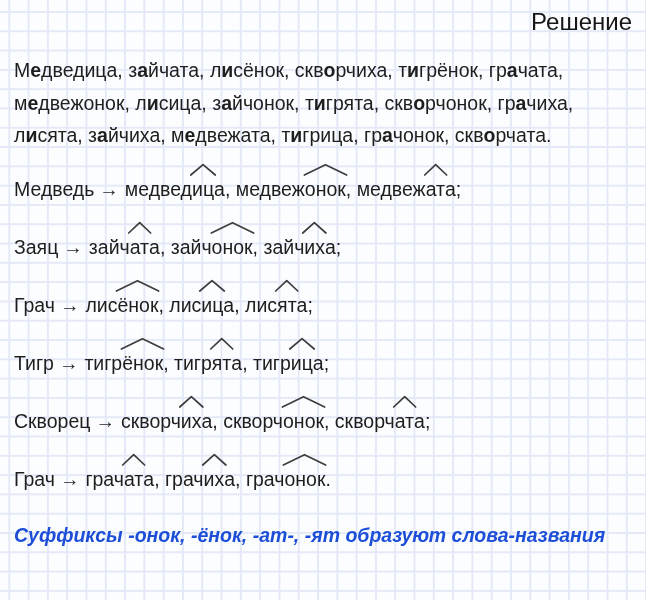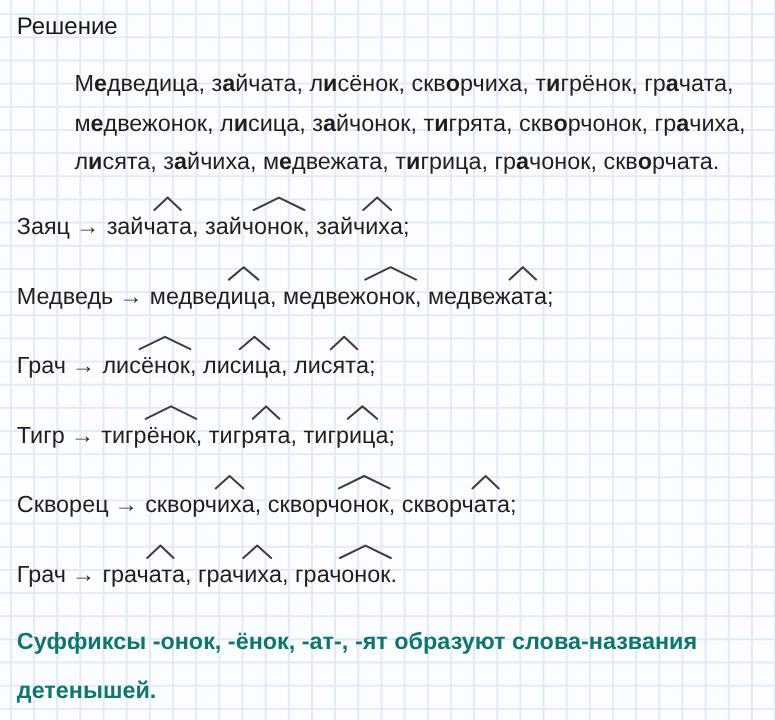--- a/index.html
+++ b/index.html
@@ -9,75 +9,75 @@
     color:#1e1e1e;
     background-color:#fcfdff;
     background-image:
       linear-gradient(to right, #e4e9f7 2px, transparent 2px),
       linear-gradient(to bottom, #e4e9f7 2px, transparent 2px);
     background-size:19.3px 19.3px;
     background-position:8.3px 11px;
   }
   .page { padding:4px 14px 0 14px; }
   .title {
-    margin:0; font-size:20px; font-weight:400;
-    text-align:left; line-height:36px; color:#171717;
+    margin:0; font-size:24px; font-weight:400;
+    text-align:right; line-height:36px; color:#171717;
   }
   .intro { margin:14px 0 0 0; font-size:19.5px; line-height:32.5px; }
-  .intro-line { white-space:nowrap;margin-left:48px; }
+  .intro-line { white-space:nowrap; }
   .accent { font-weight:700; }
   .derivations { margin-top:25px; }
   .deriv { font-size:19.5px; line-height:24px; margin-top:34px; white-space:nowrap; }
   .deriv:first-child { margin-top:0; }
   .base { margin-right:5px; }
   .arrow { margin-right:6px; }
   .sfx { position:relative; display:inline-block; }
   .hat {
     position:absolute; left:-2px; top:-13px;
     width:calc(100% + 4px); height:11px; overflow:visible;
   }
   .hat polyline {
     fill:none; stroke:#3d3d3d; stroke-width:1.7px;
     stroke-linecap:round; stroke-linejoin:round;
   }
   .conclusion {
     margin-top:24px; font-size:19.5px; font-weight:700;
-    line-height:41px; color:#0f766e;
+    font-style:italic; line-height:41px; color:#1d4ed8;
   }
   .cline { display:block; white-space:nowrap; }
 </style>
 </head>
 <body>
 
 <div class="page">
   <h1 class="title">Решение</h1>
   <div class="intro">
       <div class="intro-line"><span class="word"><span class="part">М</span><span class="accent">е</span><span class="part">дведица</span><span class="trail">, </span></span><span class="word"><span class="part">з</span><span class="accent">а</span><span class="part">йчата</span><span class="trail">, </span></span><span class="word"><span class="part">л</span><span class="accent">и</span><span class="part">сёнок</span><span class="trail">, </span></span><span class="word"><span class="part">скв</span><span class="accent">о</span><span class="part">рчиха</span><span class="trail">, </span></span><span class="word"><span class="part">т</span><span class="accent">и</span><span class="part">грёнок</span><span class="trail">, </span></span><span class="word"><span class="part">гр</span><span class="accent">а</span><span class="part">чата</span><span class="trail">,</span></span></div>
       <div class="intro-line"><span class="word"><span class="part">м</span><span class="accent">е</span><span class="part">двежонок</span><span class="trail">, </span></span><span class="word"><span class="part">л</span><span class="accent">и</span><span class="part">сица</span><span class="trail">, </span></span><span class="word"><span class="part">з</span><span class="accent">а</span><span class="part">йчонок</span><span class="trail">, </span></span><span class="word"><span class="part">т</span><span class="accent">и</span><span class="part">грята</span><span class="trail">, </span></span><span class="word"><span class="part">скв</span><span class="accent">о</span><span class="part">рчонок</span><span class="trail">, </span></span><span class="word"><span class="part">гр</span><span class="accent">а</span><span class="part">чиха</span><span class="trail">,</span></span></div>
       <div class="intro-line"><span class="word"><span class="part">л</span><span class="accent">и</span><span class="part">сята</span><span class="trail">, </span></span><span class="word"><span class="part">з</span><span class="accent">а</span><span class="part">йчиха</span><span class="trail">, </span></span><span class="word"><span class="part">м</span><span class="accent">е</span><span class="part">двежата</span><span class="trail">, </span></span><span class="word"><span class="part">т</span><span class="accent">и</span><span class="part">грица</span><span class="trail">, </span></span><span class="word"><span class="part">гр</span><span class="accent">а</span><span class="part">чонок</span><span class="trail">, </span></span><span class="word"><span class="part">скв</span><span class="accent">о</span><span class="part">рчата</span><span class="trail">.</span></span></div>
     </div>
   <div class="derivations">
   <div class="deriv">
+    <span class="base">Медведь</span><span class="arrow">→</span><span class="dlist"><span class="dword"><span class="part">медвед</span><span class="sfx"><svg class="hat" viewBox="0 0 100 100" preserveAspectRatio="none">
+                <polyline points="3,100 50,6 97,100" vector-effect="non-scaling-stroke"></polyline>
+              </svg>иц</span><span class="part">а</span></span><span class="trail">, </span><span class="dword"><span class="part">медвеж</span><span class="sfx"><svg class="hat" viewBox="0 0 100 100" preserveAspectRatio="none">
+                <polyline points="3,100 50,6 97,100" vector-effect="non-scaling-stroke"></polyline>
+              </svg>онок</span></span><span class="trail">, </span><span class="dword"><span class="part">медвеж</span><span class="sfx"><svg class="hat" viewBox="0 0 100 100" preserveAspectRatio="none">
+                <polyline points="3,100 50,6 97,100" vector-effect="non-scaling-stroke"></polyline>
+              </svg>ат</span><span class="part">а</span></span><span class="trail">;</span></span>
+  </div>
+
+  <div class="deriv">
     <span class="base">Заяц</span><span class="arrow">→</span><span class="dlist"><span class="dword"><span class="part">зайч</span><span class="sfx"><svg class="hat" viewBox="0 0 100 100" preserveAspectRatio="none">
                 <polyline points="3,100 50,6 97,100" vector-effect="non-scaling-stroke"></polyline>
               </svg>ат</span><span class="part">а</span></span><span class="trail">, </span><span class="dword"><span class="part">зайч</span><span class="sfx"><svg class="hat" viewBox="0 0 100 100" preserveAspectRatio="none">
                 <polyline points="3,100 50,6 97,100" vector-effect="non-scaling-stroke"></polyline>
               </svg>онок</span></span><span class="trail">, </span><span class="dword"><span class="part">зайч</span><span class="sfx"><svg class="hat" viewBox="0 0 100 100" preserveAspectRatio="none">
                 <polyline points="3,100 50,6 97,100" vector-effect="non-scaling-stroke"></polyline>
               </svg>их</span><span class="part">а</span></span><span class="trail">;</span></span>
-  </div>
-
-  <div class="deriv">
-    <span class="base">Медведь</span><span class="arrow">→</span><span class="dlist"><span class="dword"><span class="part">медвед</span><span class="sfx"><svg class="hat" viewBox="0 0 100 100" preserveAspectRatio="none">
-                <polyline points="3,100 50,6 97,100" vector-effect="non-scaling-stroke"></polyline>
-              </svg>иц</span><span class="part">а</span></span><span class="trail">, </span><span class="dword"><span class="part">медвеж</span><span class="sfx"><svg class="hat" viewBox="0 0 100 100" preserveAspectRatio="none">
-                <polyline points="3,100 50,6 97,100" vector-effect="non-scaling-stroke"></polyline>
-              </svg>онок</span></span><span class="trail">, </span><span class="dword"><span class="part">медвеж</span><span class="sfx"><svg class="hat" viewBox="0 0 100 100" preserveAspectRatio="none">
-                <polyline points="3,100 50,6 97,100" vector-effect="non-scaling-stroke"></polyline>
-              </svg>ат</span><span class="part">а</span></span><span class="trail">;</span></span>
   </div>
 
   <div class="deriv">
     <span class="base">Грач</span><span class="arrow">→</span><span class="dlist"><span class="dword"><span class="part">лис</span><span class="sfx"><svg class="hat" viewBox="0 0 100 100" preserveAspectRatio="none">
                 <polyline points="3,100 50,6 97,100" vector-effect="non-scaling-stroke"></polyline>
               </svg>ёнок</span></span><span class="trail">, </span><span class="dword"><span class="part">лис</span><span class="sfx"><svg class="hat" viewBox="0 0 100 100" preserveAspectRatio="none">
                 <polyline points="3,100 50,6 97,100" vector-effect="non-scaling-stroke"></polyline>
               </svg>иц</span><span class="part">а</span></span><span class="trail">, </span><span class="dword"><span class="part">лис</span><span class="sfx"><svg class="hat" viewBox="0 0 100 100" preserveAspectRatio="none">
                 <polyline points="3,100 50,6 97,100" vector-effect="non-scaling-stroke"></polyline>
               </svg>ят</span><span class="part">а</span></span><span class="trail">;</span></span>
@@ -108,15 +108,14 @@
                 <polyline points="3,100 50,6 97,100" vector-effect="non-scaling-stroke"></polyline>
               </svg>ат</span><span class="part">а</span></span><span class="trail">, </span><span class="dword"><span class="part">грач</span><span class="sfx"><svg class="hat" viewBox="0 0 100 100" preserveAspectRatio="none">
                 <polyline points="3,100 50,6 97,100" vector-effect="non-scaling-stroke"></polyline>
               </svg>их</span><span class="part">а</span></span><span class="trail">, </span><span class="dword"><span class="part">грач</span><span class="sfx"><svg class="hat" viewBox="0 0 100 100" preserveAspectRatio="none">
                 <polyline points="3,100 50,6 97,100" vector-effect="non-scaling-stroke"></polyline>
               </svg>онок</span></span><span class="trail">.</span></span>
   </div>
 </div>
   <div class="conclusion">
     <span class="cline">Суффиксы -онок, -ёнок, -ат-, -ят образуют слова-названия</span>
-    <span class="cline">детенышей.</span>
   </div>
 </div>
 
 </body></html>

